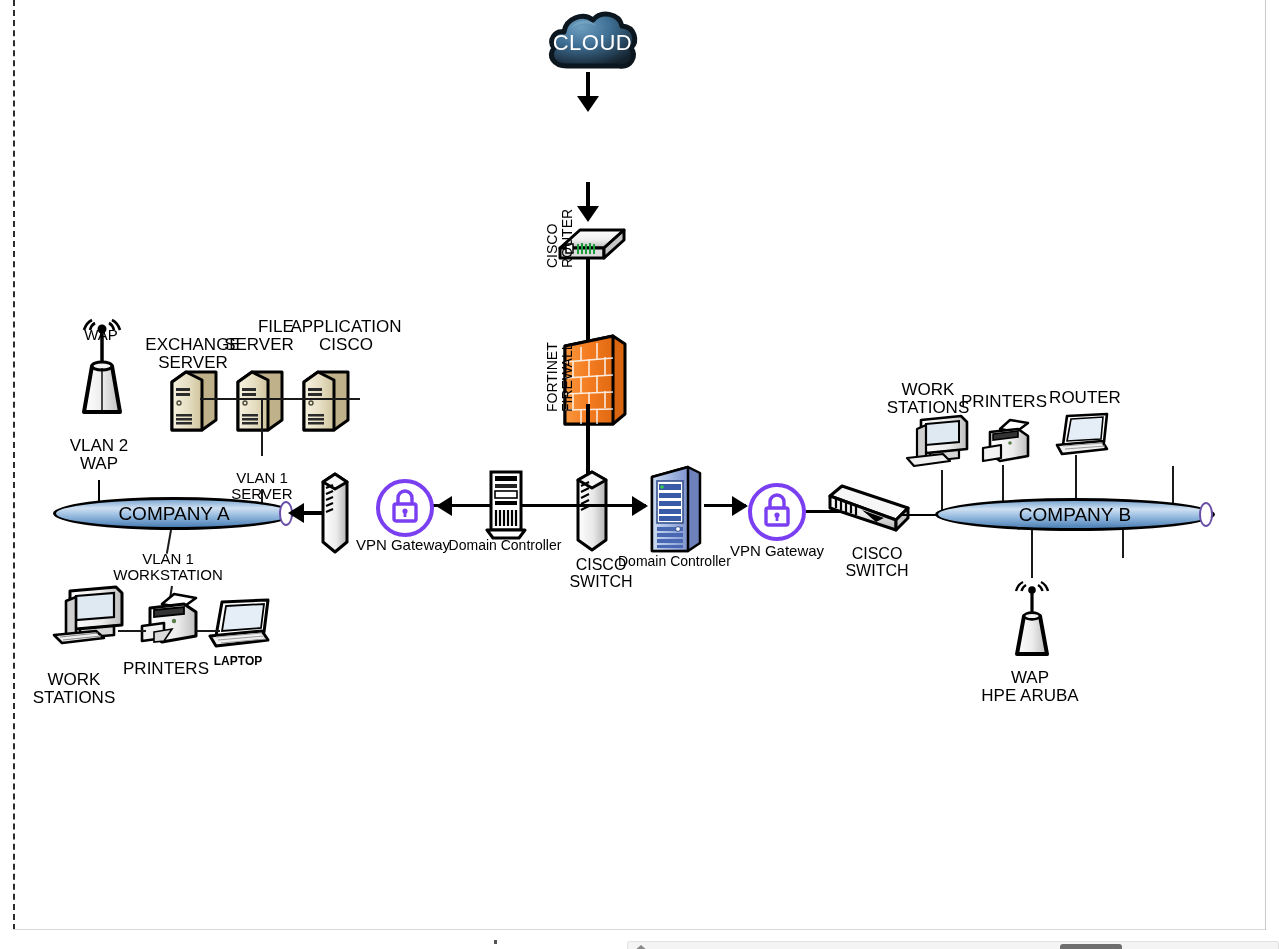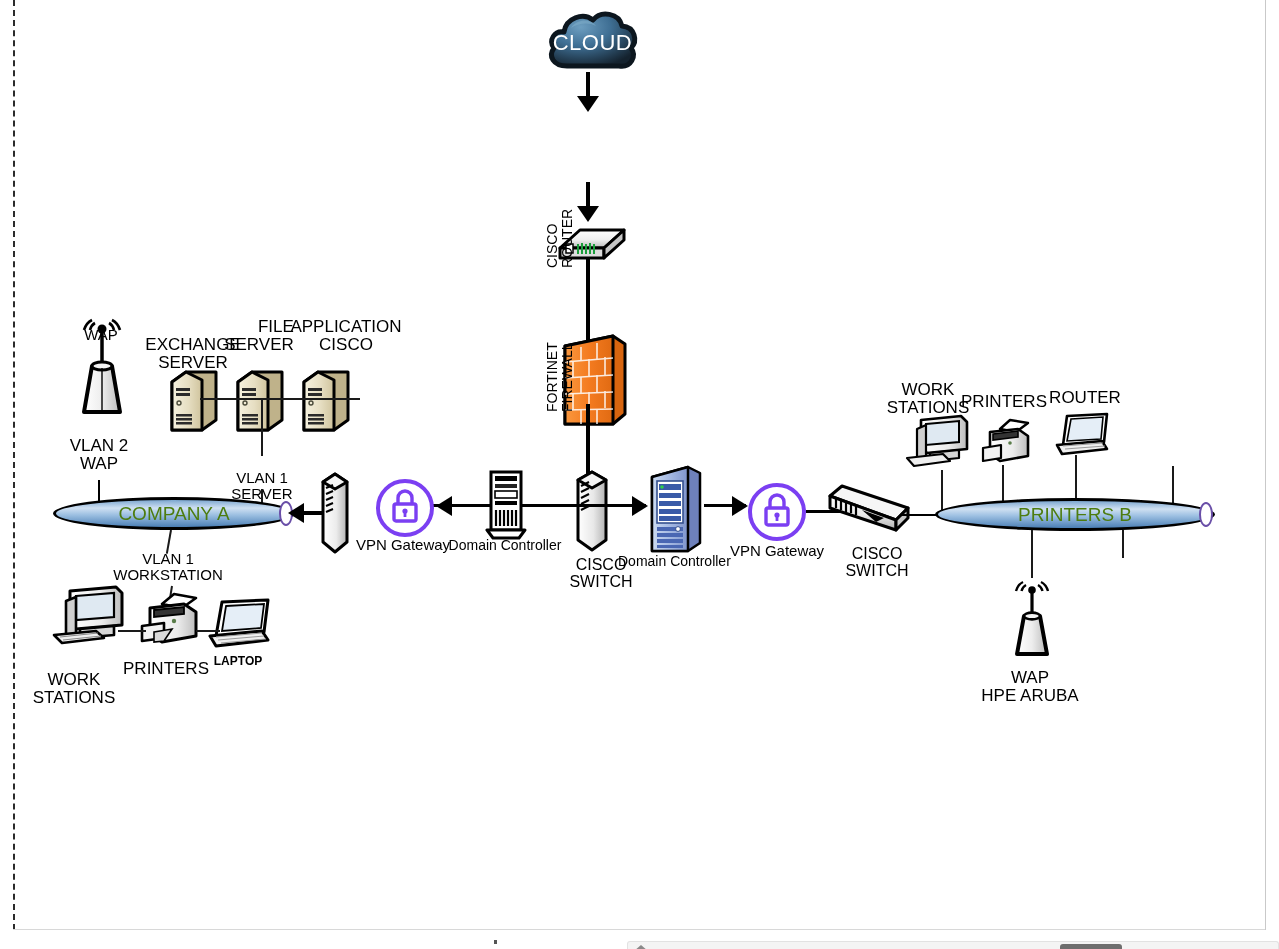--- a/index.html
+++ b/index.html
@@ -56,21 +56,21 @@
 
   
   .cyl{position:absolute;}
   .cyl .body{position:absolute;left:0;top:0;width:100%;height:100%;
      border:3px solid #000;border-radius:50%/50%;
      background:linear-gradient(to bottom,#7da7d0 0%,#cfe0f2 30%,#9dc0e2 55%,#4b7fb5 100%);
      box-sizing:border-box;}
   .cyl .cap{position:absolute;right:2px;top:4px;width:14px;height:calc(100% - 8px);
      border:2px solid #6a4fa8;border-radius:50%;background:#fff;box-sizing:border-box;}
   .cyl .name{position:absolute;left:0;top:0;width:100%;height:100%;
-     display:flex;align-items:center;justify-content:center;color:#4d7c0f;font-size:19px;}
+     display:flex;align-items:center;justify-content:center;color:#000000;font-size:19px;}
 
   
   .srv{position:absolute;width:48px;height:62px;}
 
   
   .wap{position:absolute;width:48px;height:88px;}
 
   
   .vpn{position:absolute;width:58px;height:58px;border:4px solid #7b3ff2;border-radius:50%;
      box-sizing:border-box;background:#fff;}
@@ -530,21 +530,21 @@
       </g>
     </svg>
   </div>
   <div class="line vline" style="left:1075px;top:455px;height:60px;width:2px;background:#1a1a1a;"></div>
 
   <div class="line vline" style="left:1172px;top:466px;height:38px;width:2px;background:#1a1a1a;"></div>
 
   <div class="cyl" style="left:935px;top:498px;width:280px;height:33px;">
     <div class="body"></div>
     <div class="cap"></div>
-    <div class="name">PRINTERS B</div>
+    <div class="name">COMPANY B</div>
   </div>
 
   <div class="line vline" style="left:1122px;top:530px;height:28px;width:2px;background:#1a1a1a;"></div>
 
   <div class="line vline" style="left:1031px;top:530px;height:48px;width:2px;background:#1a1a1a;"></div>
   <div class="wap" style="left:1008px;top:578px;">
     <svg width="48" height="84" viewBox="0 0 48 84">
       <path d="M8 13 A12 15 0 0 1 15 4" fill="none" stroke="#000" stroke-width="2.4"></path>
       <path d="M13.5 13 A8 10 0 0 1 18 7" fill="none" stroke="#000" stroke-width="2.4"></path>
       <path d="M40 13 A12 15 0 0 0 33 4" fill="none" stroke="#000" stroke-width="2.4"></path>

